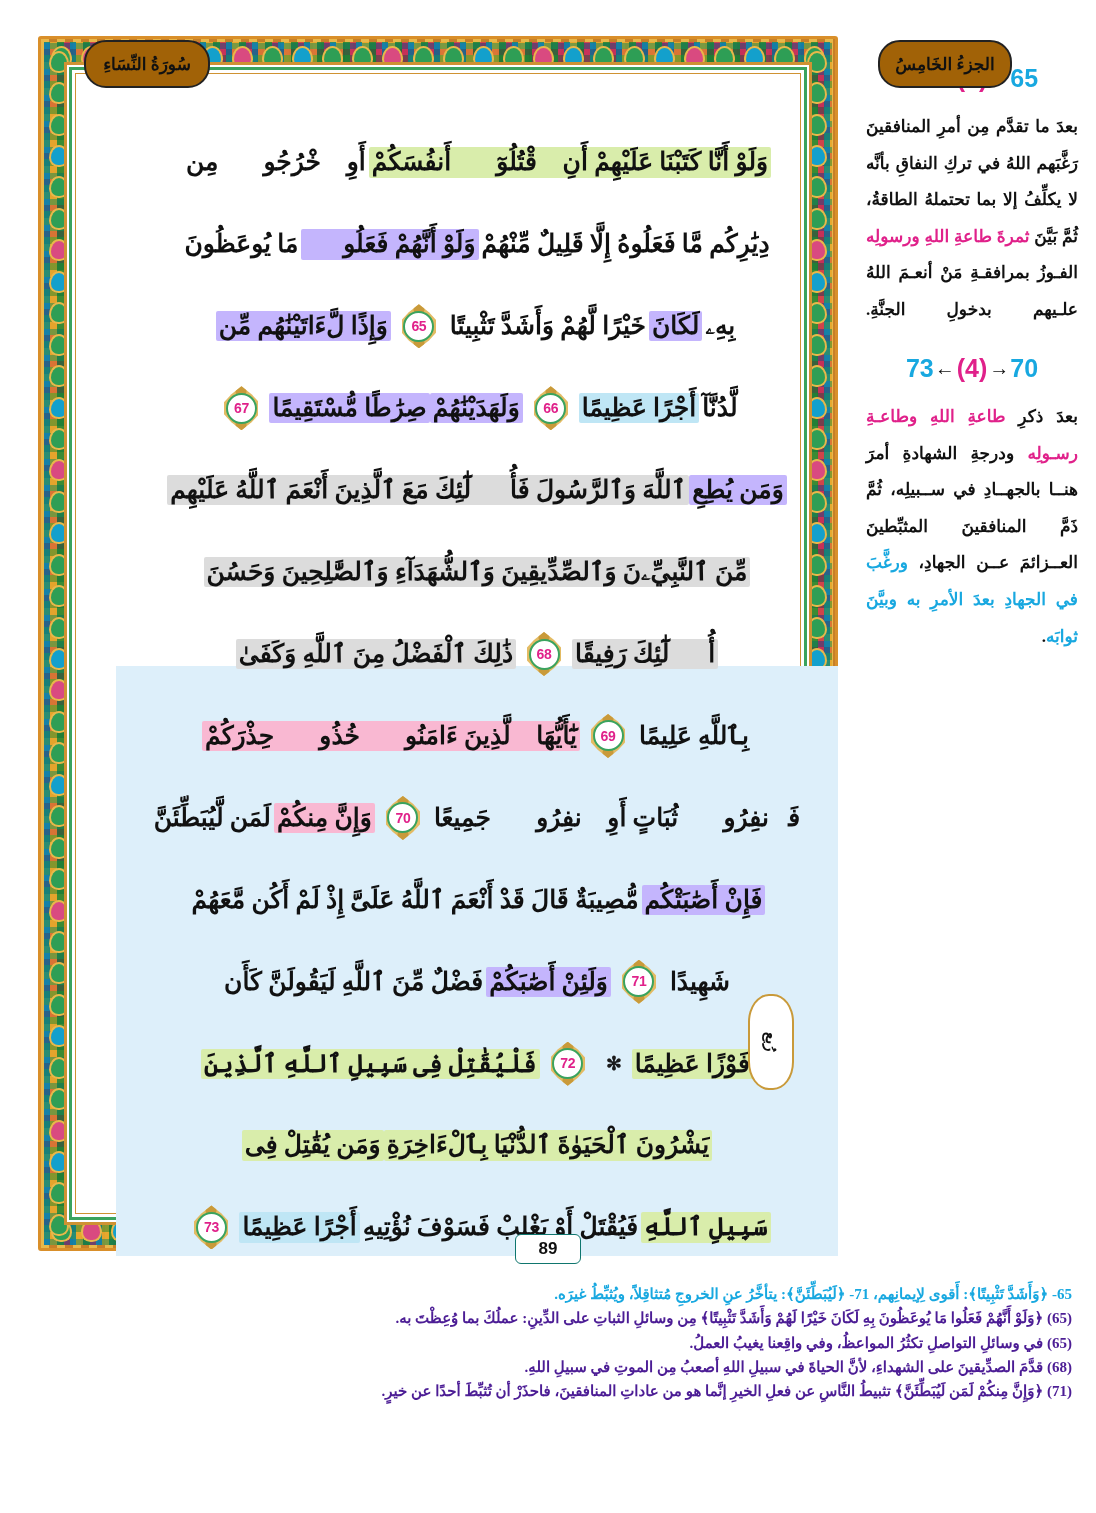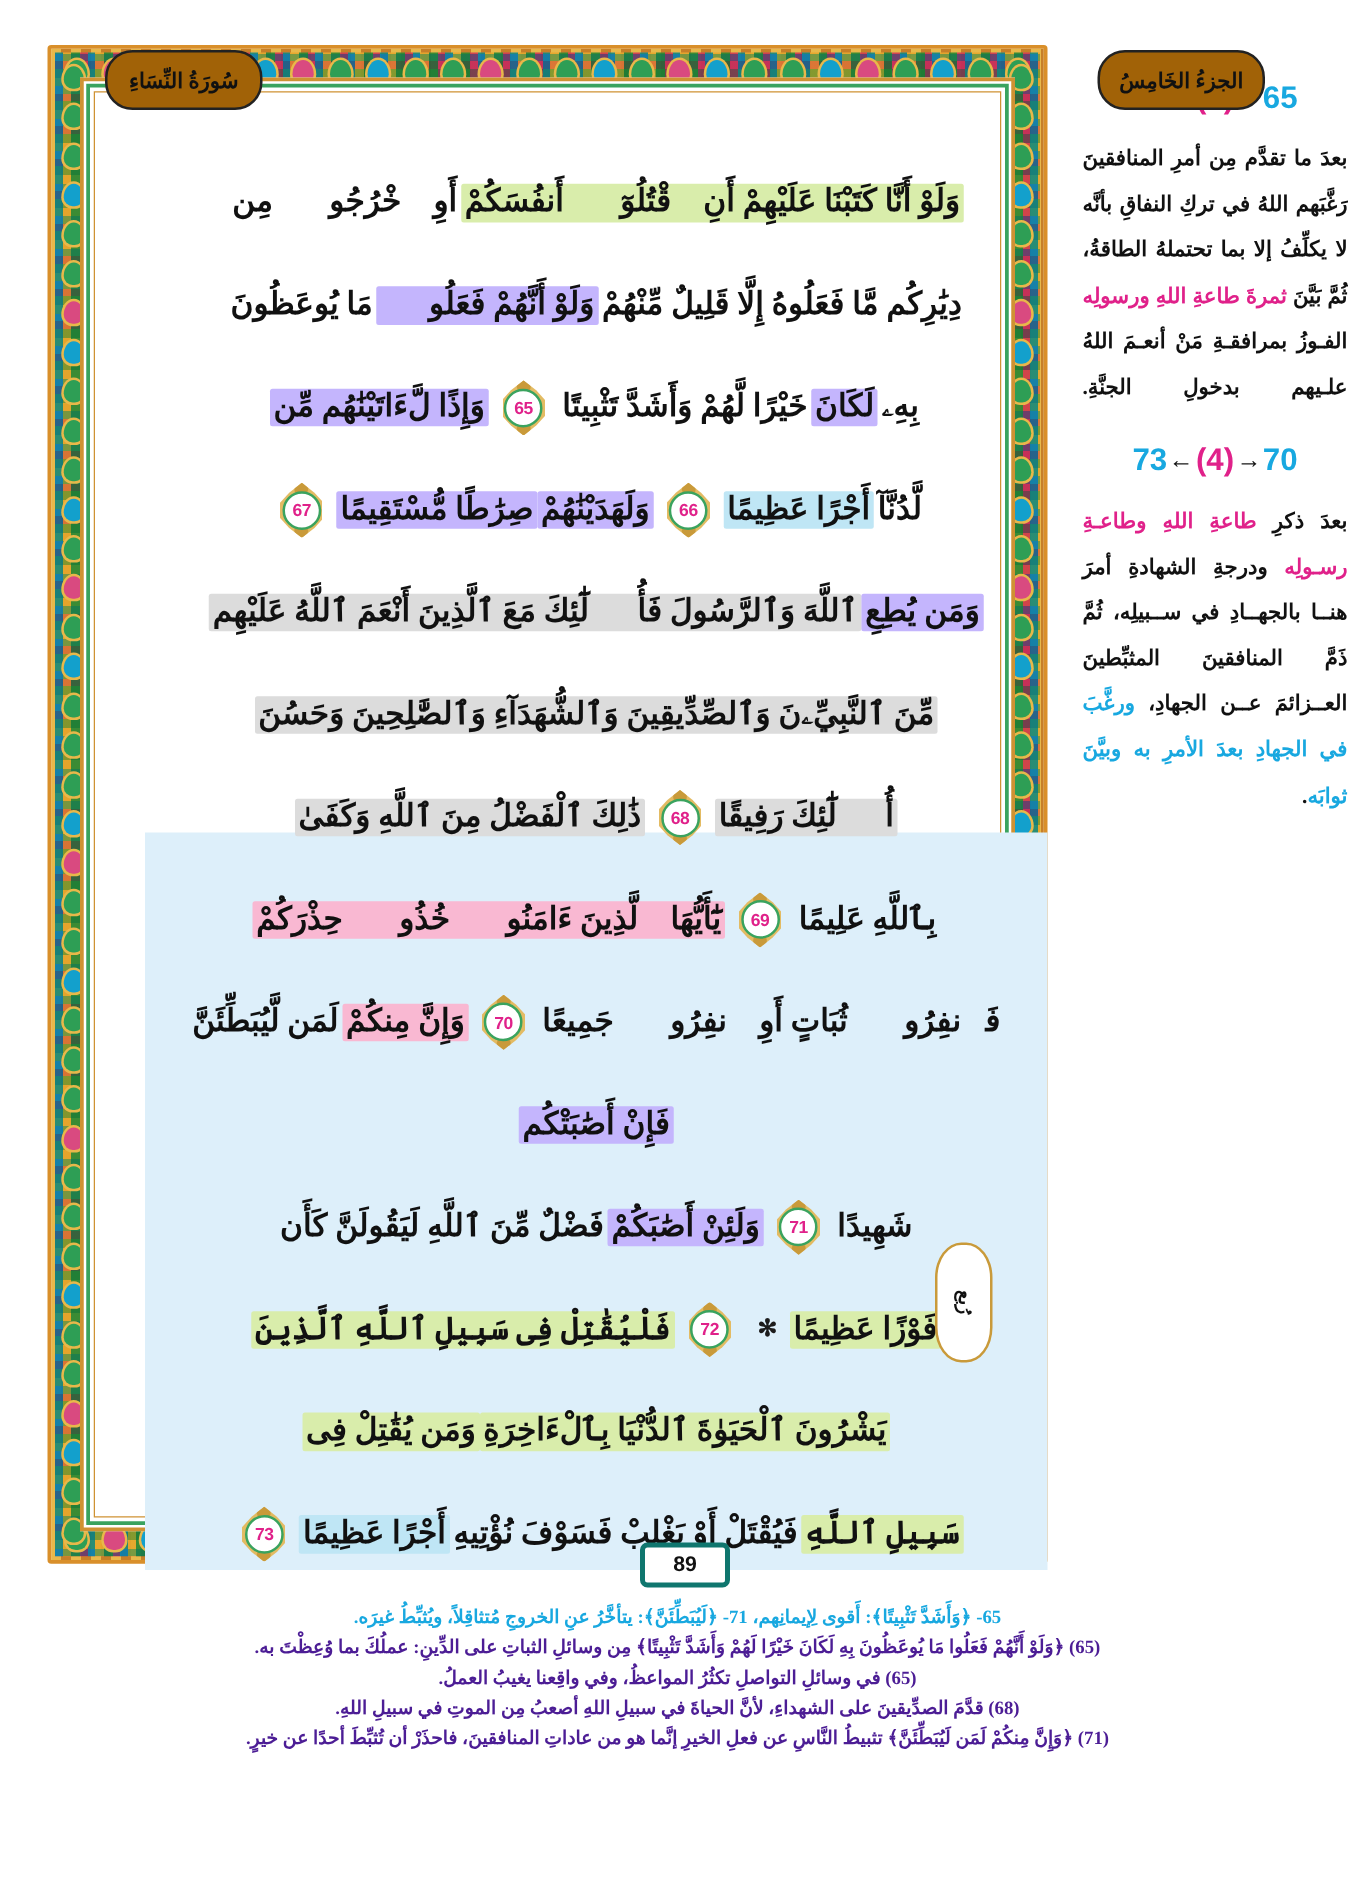--- a/index.html
+++ b/index.html
@@ -169,21 +169,21 @@
   }
   #rub-marker span{
     font-family:"Liberation Serif",serif;font-size:15px;font-weight:700;color:#111;
     writing-mode:vertical-rl;text-orientation:mixed;
   }
 
   
   #page-number{
     position:absolute;left:50%;transform:translateX(-50%);
     top:1234px;width:64px;height:28px;
-    background:#fff;border:4px solid #0f766e;border-radius:6px;
+    background:#fff;border:1px solid #0f766e;border-radius:6px;
     display:flex;align-items:center;justify-content:center;z-index:8;
   }
   #page-number span{
     font-family:"Liberation Sans",sans-serif;font-size:17px;font-weight:700;color:#111;
   }
 
   
   #sidebar{
     position:absolute;right:18px;top:64px;width:212px;
     display:flex;flex-direction:column;z-index:5;
@@ -200,22 +200,22 @@
   .side-para{
     direction:rtl;text-align:justify;text-align-last:justify;
     font-family:"Liberation Serif","DejaVu Serif",serif;
     font-size:17px;line-height:2.15;color:#111;font-weight:600;
   }
   .side-para .pink{color:#e0218a;}
   .side-para .cyan{color:#18a8e0;}
 
   
   #footnotes{
-    position:absolute;left:26px;right:38px;top:1282px;
-    direction:rtl;text-align:center;z-index:5;
+    position:absolute;left:26px;right:24px;top:1282px;
+    direction:rtl;text-align:right;z-index:5;
   }
   .fn{
     font-family:"Liberation Serif","DejaVu Serif",serif;
     font-size:15px;font-weight:700;line-height:1.62;
     white-space:nowrap;
   }
   .fn.blue{color:#18a8e0;}
   .fn.pink{color:#4c1d95;}
 </style>
 </head>
@@ -430,20 +430,21 @@
           <span class="seg hl-none">فَٱنفِرُوا۟ ثُبَاتٍ أَوِ ٱنفِرُوا۟ جَمِيعًا</span>
           <span class="ayah-mark">
             <span class="petal"></span>
             <span class="inner">70</span>
           </span>
           <span class="seg hl-pink">وَإِنَّ مِنكُمْ</span>
           <span class="seg hl-none"> لَمَن لَّيُبَطِّئَنَّ</span>
         </div>
         <div class="qline">
           <span class="seg hl-yellow">فَإِنْ أَصَٰبَتْكُم</span>
+          <span class="seg hl-none"> مُّصِيبَةٌ قَالَ قَدْ أَنْعَمَ ٱللَّهُ عَلَىَّ إِذْ لَمْ أَكُن مَّعَهُمْ</span>
         </div>
         <div class="qline">
           <span class="seg hl-none">شَهِيدًا</span>
           <span class="ayah-mark">
             <span class="petal"></span>
             <span class="inner">71</span>
           </span>
           <span class="seg hl-yellow">وَلَئِنْ أَصَٰبَكُمْ</span>
           <span class="seg hl-none"> فَضْلٌ مِّنَ ٱللَّهِ لَيَقُولَنَّ كَأَن</span>
         </div>

